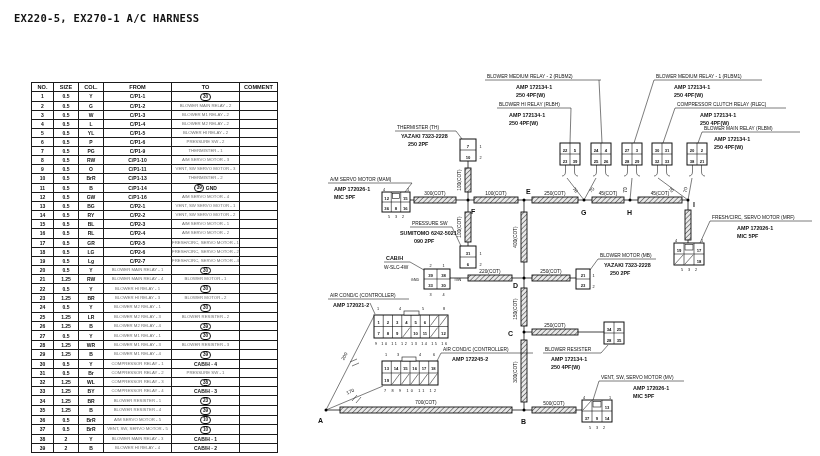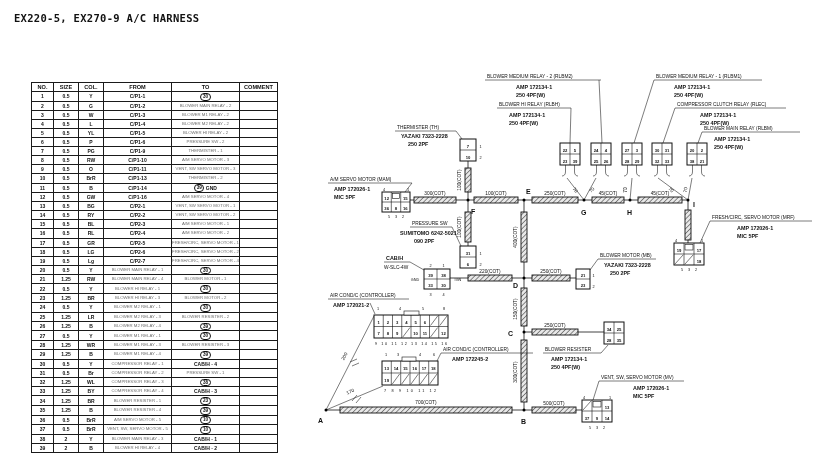--- a/index.html
+++ b/index.html
@@ -22,21 +22,21 @@
   .dn{font-size:4.8px}
   .dp{font-size:5.4px;font-weight:bold}
   .tl{font-size:4.8px;text-anchor:middle}
   .cl{font-size:4.2px;text-anchor:middle;font-weight:bold}
   .pl{font-size:3.8px;text-anchor:middle}
   .nd{font-size:7px;font-weight:bold}
 </style>
 </head>
 <body>
 
-<div id="title">EX220-5, EX270-9  A/C HARNESS</div>
+<div id="title">EX220-5, EX270-1  A/C HARNESS</div>
 
 <table id="wiretable">
   <colgroup>
     <col style="width:22px">
       <col style="width:25px">
       <col style="width:25px">
     <col style="width:68px">
       <col style="width:68px">
       <col style="width:38px">
   </colgroup>

